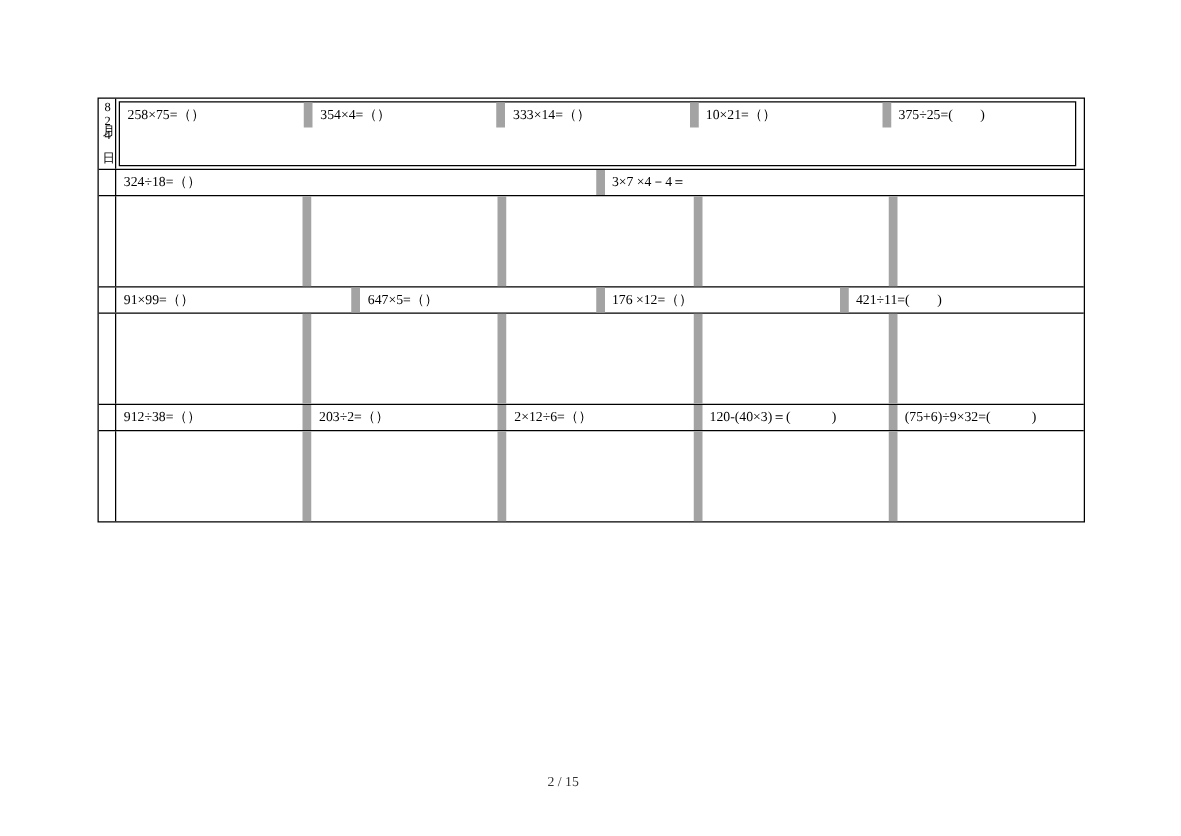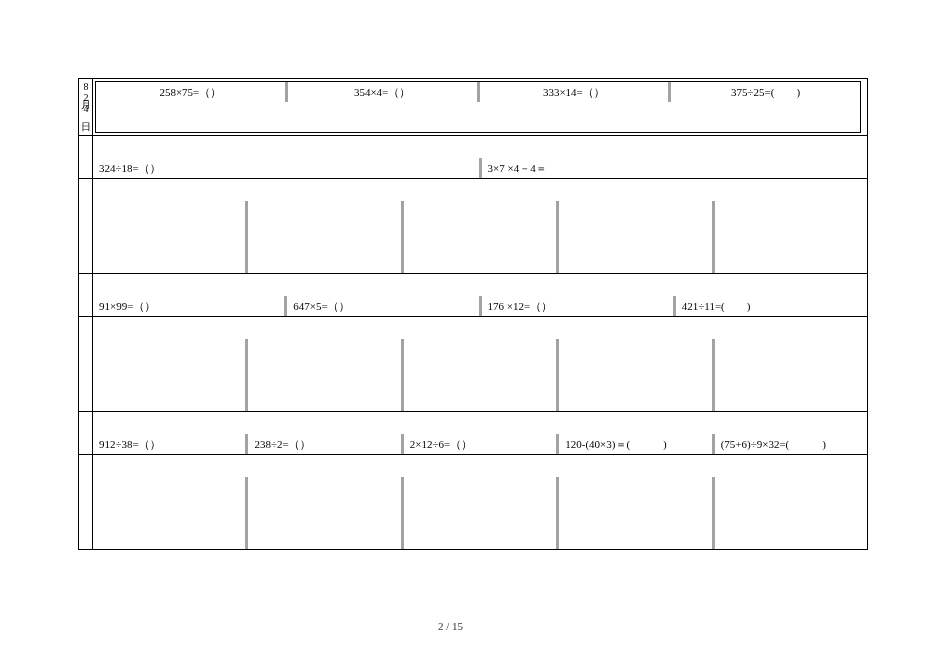--- a/index.html
+++ b/index.html
@@ -23,32 +23,32 @@
     }
     .sidecol .date {
       position: absolute;
       top: 2px; left: 1px;
       font-size: 10px;
       line-height: 1.05;
       writing-mode: vertical-rl;
       text-orientation: upright;
       letter-spacing: 0;
     }
-    .cells { display: flex; flex: 1; margin-top: 22px; }
+    .cells { display: flex; flex: 1; }
     .cell {
       flex: 1 1 0;
-      border-left: 3px solid #a3a3a3;
+      border-left: 7px solid #a3a3a3;
       padding: 4px 6px 3px 6px;
       overflow: hidden;
       white-space: nowrap;
     }
     .cell:first-child { border-left: none; }
     .eq-row .cell { height: 20px; }
     .work-row .cell { height: 72px; }
-    .highlight-row .cells { border: 1.2px solid #000; margin: 2px 6px 2px 2px; text-align: center; }
+    .highlight-row .cells { border: 1.2px solid #000; margin: 2px 6px 2px 2px; }
     .highlight-row .cells .cell:first-child { border-left: none; }
 
     
     .pagenum {
       position: absolute;
       left: 0; width: 901px;
       top: 620px;
       text-align: center;
       font-size: 11px;
       color: #333;
@@ -60,20 +60,21 @@
 <div class="sheet">
 
   <div class="row eq-row highlight-row" style="height:56px;">
     <div class="sidecol" style="height:56px;">
       <span class="date">8月24日</span>
     </div>
     <div class="cells">
       <div class="cell">258×75=（）</div>
       <div class="cell">354×4=（）</div>
       <div class="cell">333×14=（）</div>
+      <div class="cell">10×21=（）</div>
       <div class="cell">375÷25=(　　)</div>
     </div>
   </div>
 
   <div class="row eq-row">
     <div class="sidecol"></div>
     <div class="cells">
       <div class="cell">324÷18=（）</div>
       <div class="cell">3×7 ×4－4＝</div>
     </div>
@@ -108,21 +109,21 @@
       <div class="cell"></div>
       <div class="cell"></div>
       <div class="cell"></div>
     </div>
   </div>
 
   <div class="row eq-row">
     <div class="sidecol"></div>
     <div class="cells">
       <div class="cell">912÷38=（）</div>
-      <div class="cell">238÷2=（）</div>
+      <div class="cell">203÷2=（）</div>
       <div class="cell">2×12÷6=（）</div>
       <div class="cell">120-(40×3)＝(　　　)</div>
       <div class="cell">(75+6)÷9×32=(　　　)</div>
     </div>
   </div>
 
   <div class="row work-row">
     <div class="sidecol"></div>
     <div class="cells">
       <div class="cell"></div>

